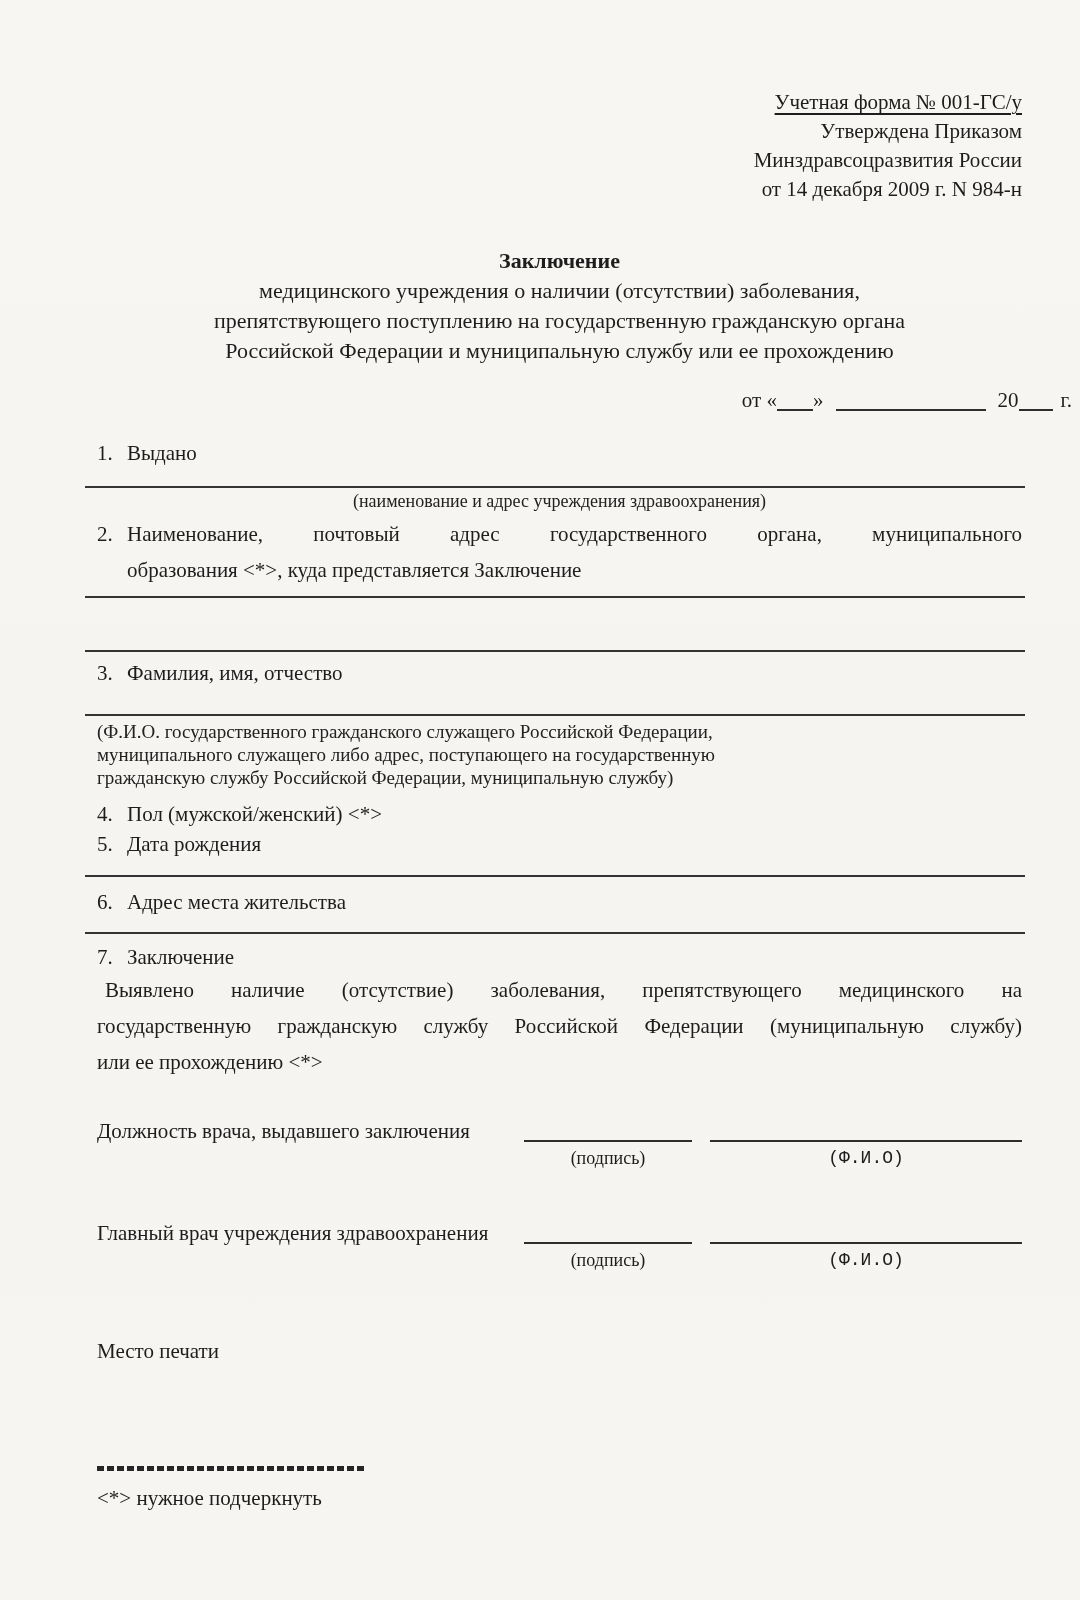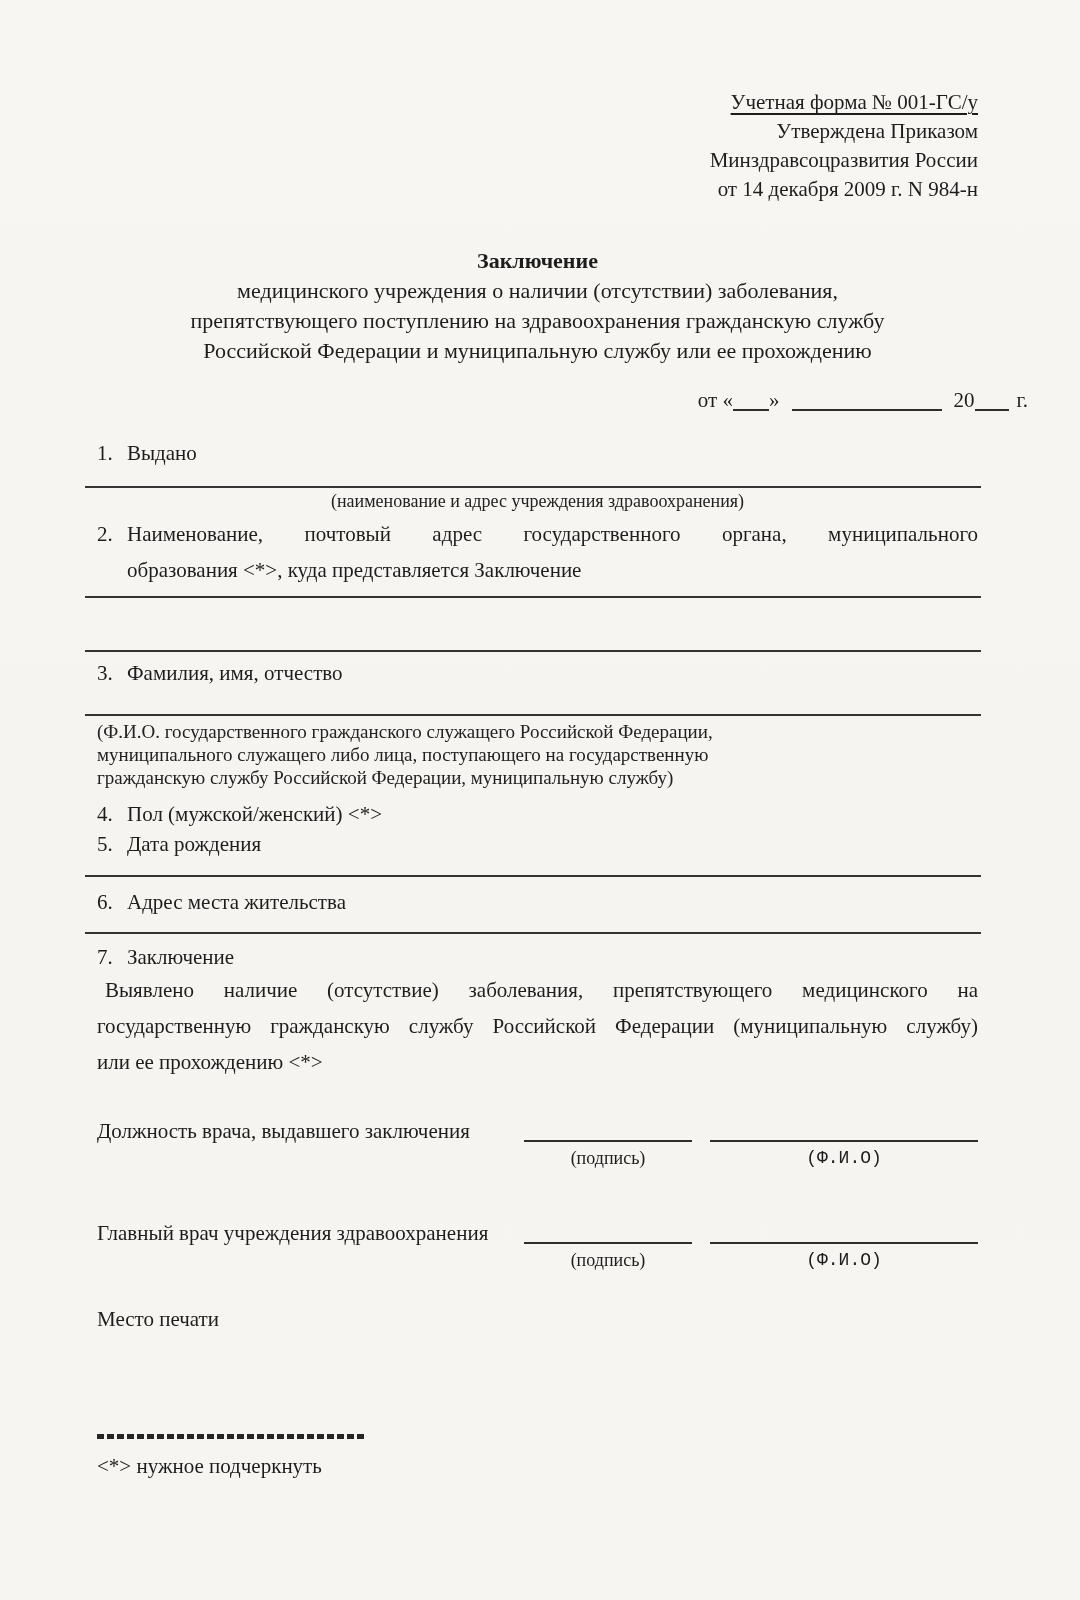--- a/index.html
+++ b/index.html
@@ -8,21 +8,21 @@
     background: #e8e8e6;
     font-family: "Liberation Serif", "DejaVu Serif", serif;
   }
   .page {
     position: relative;
     width: 1080px; height: 1600px;
     background: linear-gradient(180deg, #f7f6f3 0%, #f5f4f1 55%, #f6f5f2 100%);
     color: #1d1d1d;
     overflow: hidden;
     box-sizing: border-box;
-    padding: 88px 102px 0 97px;
+    padding: 88px 58px 0 97px;
   }
   
   .hdr { text-align: right; font-size: 21px; line-height: 29px; }
   .hdr .u { text-decoration: underline; text-underline-offset: 4px; }
   
   .titleblock { text-align: center; margin-top: 42px; font-size: 22px; line-height: 30px; }
   .titleblock .main { font-weight: bold; }
   
   .daterow { margin-top: 22px; text-align: right; font-size: 21px; height: 30px; }
   .daterow .inner { position: relative; left: 50px; display: inline-block; }
@@ -62,21 +62,21 @@
   
   .sigblock { position: relative; }
   .sigrow { position: relative; height: 34px; font-size: 21px; font-family: Liberation Serif, serif; }
   .sigrow .lbl { position: absolute; left: 0; bottom: 2px; white-space: nowrap; }
   .sigrow .b1 { position: absolute; left: 427px; width: 168px; bottom: 4px; border-bottom: 2px solid #2e2e2e; }
   .sigrow .b2 { position: absolute; left: 613px; right: 0; bottom: 4px; border-bottom: 2px solid #2e2e2e; }
   .sigcaps { position: relative; height: 28px; font-size: 18px; }
   .sigcaps .c1 { position: absolute; left: 427px; width: 168px; text-align: center; top: 2px; }
   .sigcaps .c2 { position: absolute; left: 613px; right: 0; text-align: center; top: 2px; font-family: Liberation Mono, monospace; }
   
-  .stamp { margin-top: 28px; font-size: 21px; line-height: 30px; }
+  .stamp { margin-top: 60px; font-size: 21px; line-height: 30px; }
   
   .sep {
     margin-top: 100px;
     width: 268px;
     height: 5px;
     background: repeating-linear-gradient(90deg, #262626 0px, #262626 7px, transparent 7px, transparent 10px);
   }
   .footnote { margin-top: 12px; font-size: 21px; line-height: 30px; }
 </style>
 </head>
@@ -87,21 +87,21 @@
   <div class="hdr">
     <div class="u">Учетная форма № 001-ГС/у</div>
     <div>Утверждена Приказом</div>
     <div>Минздравсоцразвития России</div>
     <div>от 14 декабря 2009 г. N 984-н</div>
   </div>
 
   <div class="titleblock">
     <div class="main">Заключение</div>
     <div>медицинского учреждения о наличии (отсутствии) заболевания,</div>
-    <div>препятствующего поступлению на здравоохранения гражданскую службу</div>
+    <div>препятствующего поступлению на государственную гражданскую органа</div>
     <div>Российской Федерации и муниципальную службу или ее прохождению</div>
   </div>
 
   <div class="daterow">
     <span class="inner">
       <span>от «</span><span class="blank b-day"></span><span>»</span><span class="blank b-month"></span><span>20</span><span class="blank b-year"></span><span>г.</span>
     </span>
   </div>
 
   <div class="item mt20">
@@ -121,21 +121,21 @@
   <div class="rule" style="margin-top:8px"></div>
   <div class="rule" style="margin-top:52px"></div>
 
   <div class="item" style="margin-top:6px">
     <span class="num">3.</span>
     <span class="txt">Фамилия, имя, отчество</span>
   </div>
   <div class="rule" style="margin-top:26px"></div>
   <div class="fiocap">
     <div>(Ф.И.О. государственного гражданского служащего Российской Федерации,</div>
-    <div>муниципального служащего либо лица, поступающего на государственную</div>
+    <div>муниципального служащего либо адрес, поступающего на государственную</div>
     <div>гражданскую службу Российской Федерации, муниципальную службу)</div>
   </div>
 
   <div class="item" style="margin-top:10px">
     <span class="num">4.</span>
     <span class="txt">Пол (мужской/женский) &lt;*&gt;</span>
   </div>
   <div class="item">
     <span class="num">5.</span>
     <span class="txt">Дата рождения</span>

